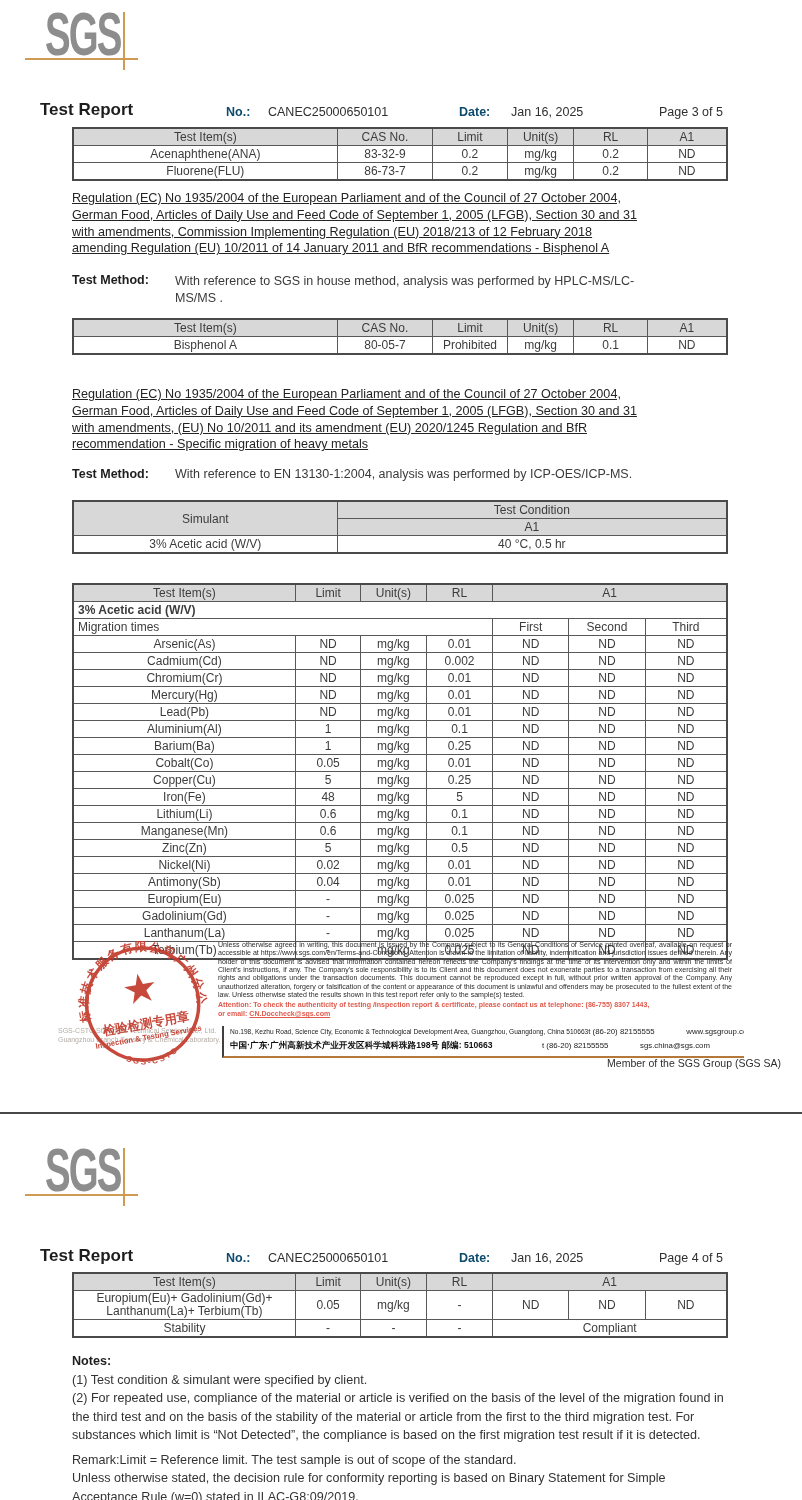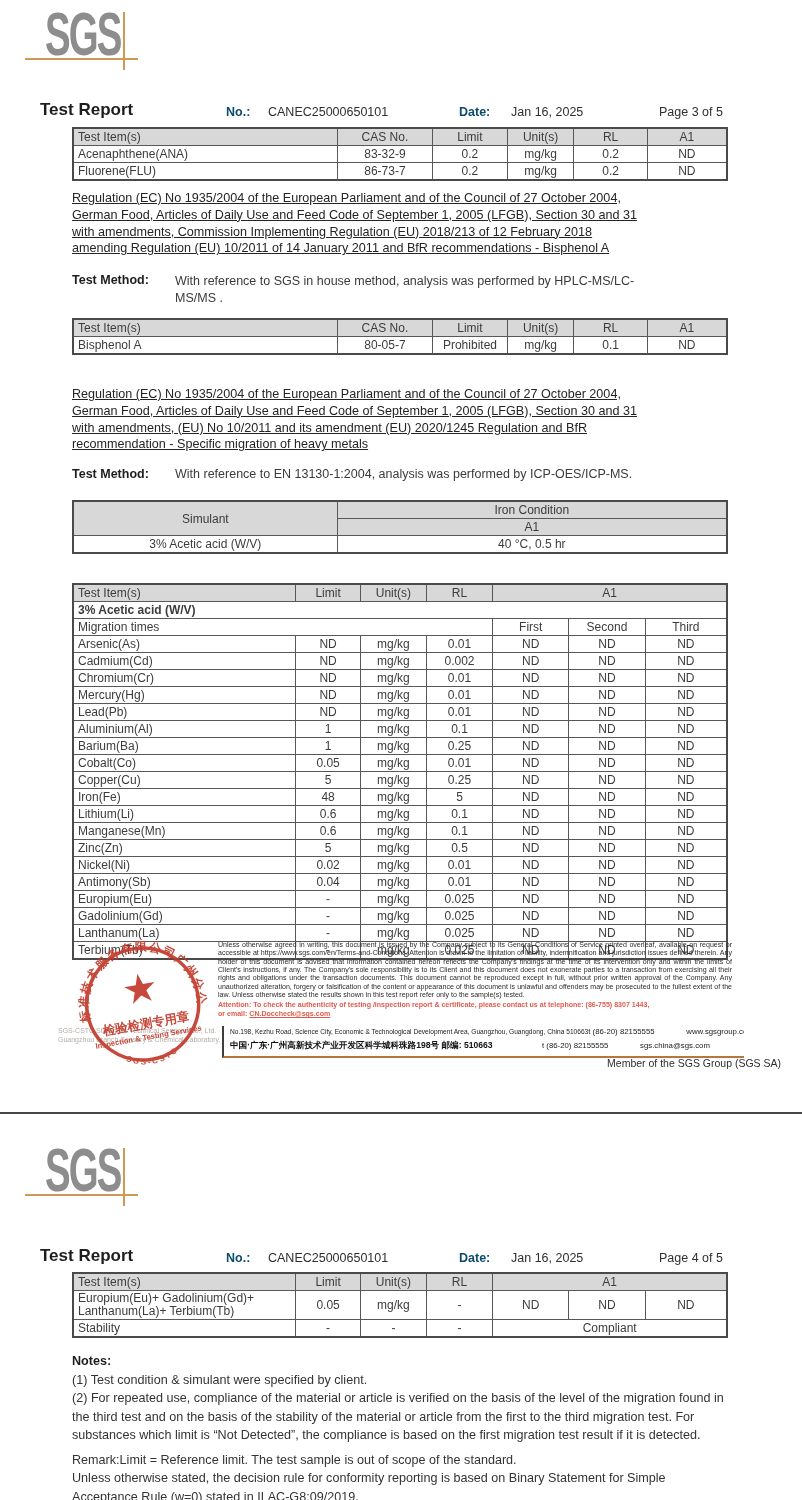--- a/index.html
+++ b/index.html
@@ -19,21 +19,21 @@
   .rephead .title{position:absolute;left:40px;top:0;font-size:17px;font-weight:bold;color:#1d1d1d;}
   .rephead .lbl{font-weight:bold;color:#0c4a6e;}
   .rephead span{white-space:nowrap;}
 
   
   table{border-collapse:collapse;width:656px;table-layout:fixed;font-size:12px;color:#3c3c3c;}
   table{border:2px solid #4a4a4a;}
   th,td{border:1px solid #585858;padding:1px 4px;text-align:center;font-weight:normal;height:14px;
     overflow:hidden;word-wrap:break-word;}
   th{background:#d8d8d8;}
-  th:first-child,td:first-child{text-align:left;}
+  th:first-child,td:first-child{text-align:center;}
   tr.center-first td:first-child,th.c{text-align:center;}
   .section-row td{font-weight:bold;text-align:left;}
   .times-row td{text-align:left;}
   .times-row td.t{text-align:center;}
   td.wrapcell{word-break:break-word;line-height:13px;}
   td.ctr{text-align:center;}
 
   .regpara div{font-size:12.6px;font-weight:normal;color:#242424;text-decoration:underline;line-height:16.8px;white-space:nowrap;}
   .tmethod{display:flex;font-size:12.5px;}
   .tmethod .tml{width:103px;font-weight:bold;color:#1d1d1d;flex:none;}
@@ -175,21 +175,21 @@
   </div>
 
   <table class="abs" style="left:72px;top:500px;">
     <colgroup>
         <col style="width:40.4%">
         <col style="width:59.6%">
       </colgroup>
     <tbody>
         <tr>
       <th class="c" rowspan="2">Simulant</th>
-      <th class="c">Iron Condition</th>
+      <th class="c">Test Condition</th>
     </tr>
     <tr>
       <th class="c">A1</th>
     </tr>
     <tr class="center-first">
       <td>3% Acetic acid (W/V)</td>
       <td class="ctr">40 °C, 0.5 hr</td>
     </tr>
   </tbody>
     </table>

